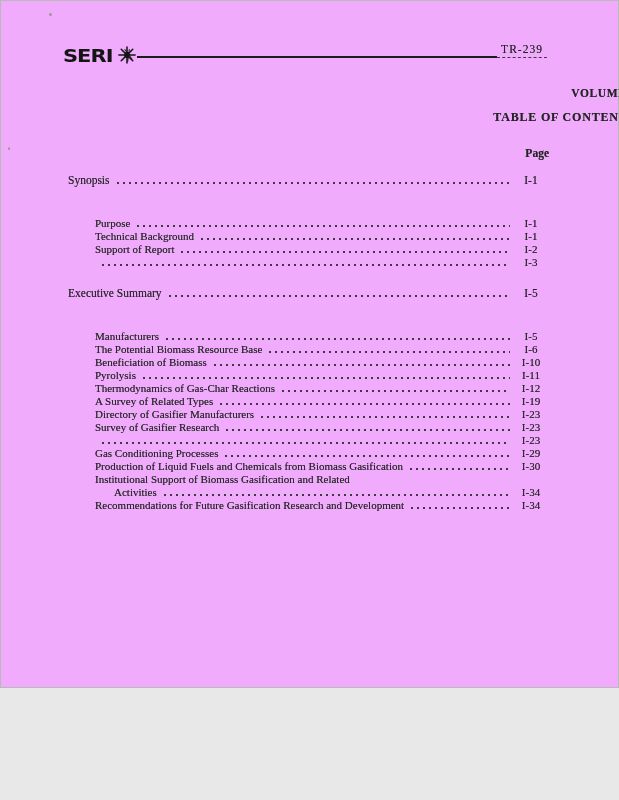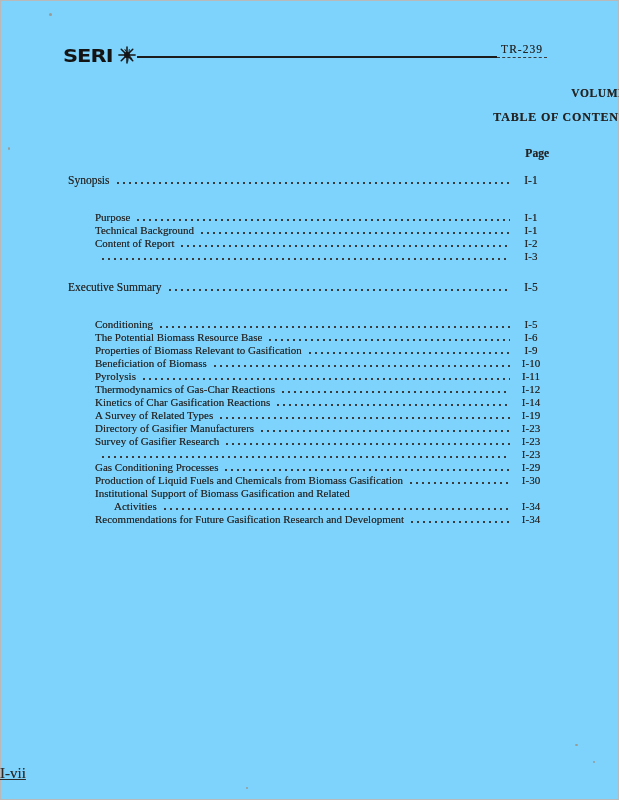--- a/index.html
+++ b/index.html
@@ -1,20 +1,20 @@
 <!DOCTYPE html>
 <html><head>
 <meta charset="utf-8">
 <style>
   html,body { margin:0; padding:0; background:#e8e8e8; }
   .page {
     position:relative;
-    width:619px; height:800px;
+    width:619px; height:688px;
     margin:0 auto;
-    background:#7dd3fc;
+    background:#f0abfc;
     color:#262626;
     font-family:"Liberation Serif","DejaVu Serif",serif;
     overflow:hidden;
     box-shadow:0 0 0 1px #b9b9b9 inset;
   }
   .ink { color:#262626; text-shadow:0 0 0.5px rgba(45,45,45,0.65); }
 
   
   .hdr-logo {
     position:absolute; left:63px; top:44px;
@@ -52,21 +52,21 @@
     position:absolute; top:147px; right:70px;
     font-weight:bold; font-size:11.5px;
     color:#242424; text-shadow:0 0 0.5px rgba(45,45,45,0.6);
   }
 
   
   .toc {
     position:absolute; left:68px; top:174px; width:481px;
   }
   .toc-section + .toc-section { margin-top:18px; }
-  .toc-items { margin-top:24px; margin-left:27px; }
+  .toc-items { margin-top:30px; margin-left:27px; }
 
   .toc-row { display:flex; align-items:stretch; line-height:13px; }
   .toc-heading-row { font-size:11.5px; }
   .toc-item-row    { font-size:11px; }
   .toc-row.extra-indent { padding-left:19px; }
 
   .toc-label { white-space:nowrap; flex:none; }
   .leader {
     flex:1 1 auto; margin:0 3px 0 5px; min-width:0;
     background-image:radial-gradient(circle, #3b3b3b 0.9px, rgba(0,0,0,0) 1.15px);
@@ -136,71 +136,61 @@
       <span class="toc-label">Purpose</span>
       <span class="leader"></span>
       <span class="toc-page">I-1</span>
     </div>
           <div class="toc-row toc-item-row">
       <span class="toc-label">Technical Background</span>
       <span class="leader"></span>
       <span class="toc-page">I-1</span>
     </div>
           <div class="toc-row toc-item-row">
-      <span class="toc-label">Content of Report</span>
+      <span class="toc-label">Support of Report</span>
       <span class="leader"></span>
       <span class="toc-page">I-2</span>
     </div>
           <div class="toc-row toc-item-row">
       <span class="leader"></span>
       <span class="toc-page">I-3</span>
     </div>
         </div>
       </div>
       <div class="toc-section">
         <div class="toc-row toc-heading-row">
       <span class="toc-label">Executive Summary</span>
       <span class="leader"></span>
       <span class="toc-page">I-5</span>
     </div>
         <div class="toc-items">
           <div class="toc-row toc-item-row">
-      <span class="toc-label">Conditioning</span>
+      <span class="toc-label">Manufacturers</span>
       <span class="leader"></span>
       <span class="toc-page">I-5</span>
     </div>
           <div class="toc-row toc-item-row">
       <span class="toc-label">The Potential Biomass Resource Base</span>
       <span class="leader"></span>
       <span class="toc-page">I-6</span>
     </div>
           <div class="toc-row toc-item-row">
-      <span class="toc-label">Properties of Biomass Relevant to Gasification</span>
-      <span class="leader"></span>
-      <span class="toc-page">I-9</span>
-    </div>
-          <div class="toc-row toc-item-row">
       <span class="toc-label">Beneficiation of Biomass</span>
       <span class="leader"></span>
       <span class="toc-page">I-10</span>
     </div>
           <div class="toc-row toc-item-row">
       <span class="toc-label">Pyrolysis</span>
       <span class="leader"></span>
       <span class="toc-page">I-11</span>
     </div>
           <div class="toc-row toc-item-row">
       <span class="toc-label">Thermodynamics of Gas-Char Reactions</span>
       <span class="leader"></span>
       <span class="toc-page">I-12</span>
-    </div>
-          <div class="toc-row toc-item-row">
-      <span class="toc-label">Kinetics of Char Gasification Reactions</span>
-      <span class="leader"></span>
-      <span class="toc-page">I-14</span>
     </div>
           <div class="toc-row toc-item-row">
       <span class="toc-label">A Survey of Related Types</span>
       <span class="leader"></span>
       <span class="toc-page">I-19</span>
     </div>
           <div class="toc-row toc-item-row">
       <span class="toc-label">Directory of Gasifier Manufacturers</span>
       <span class="leader"></span>
       <span class="toc-page">I-23</span>

